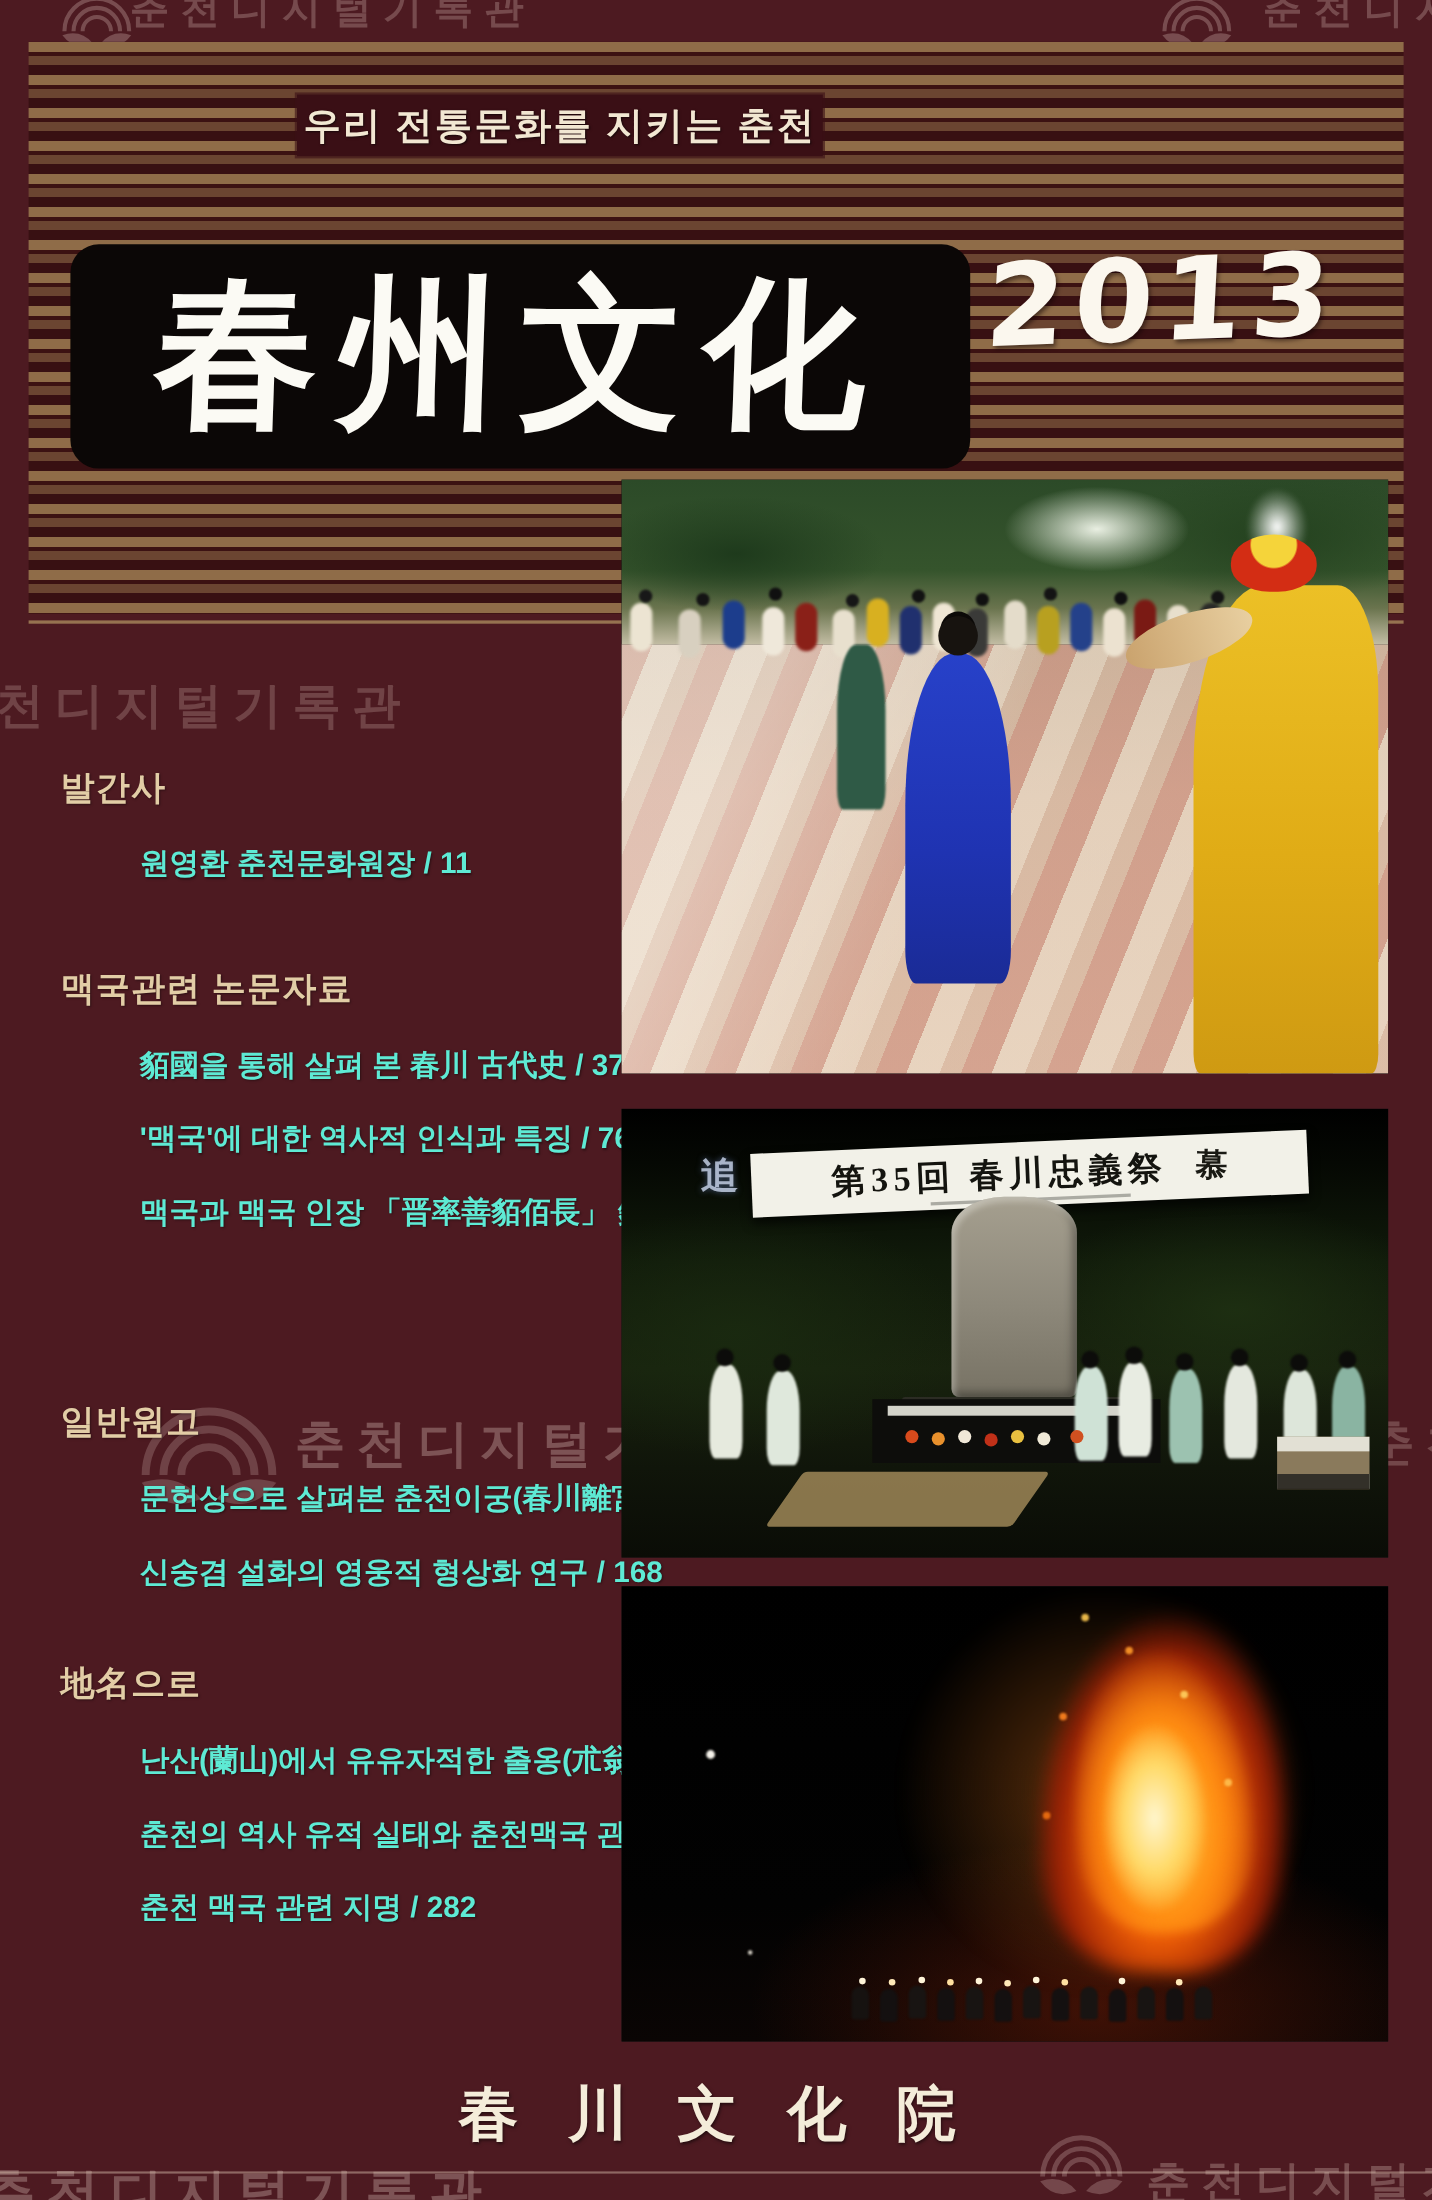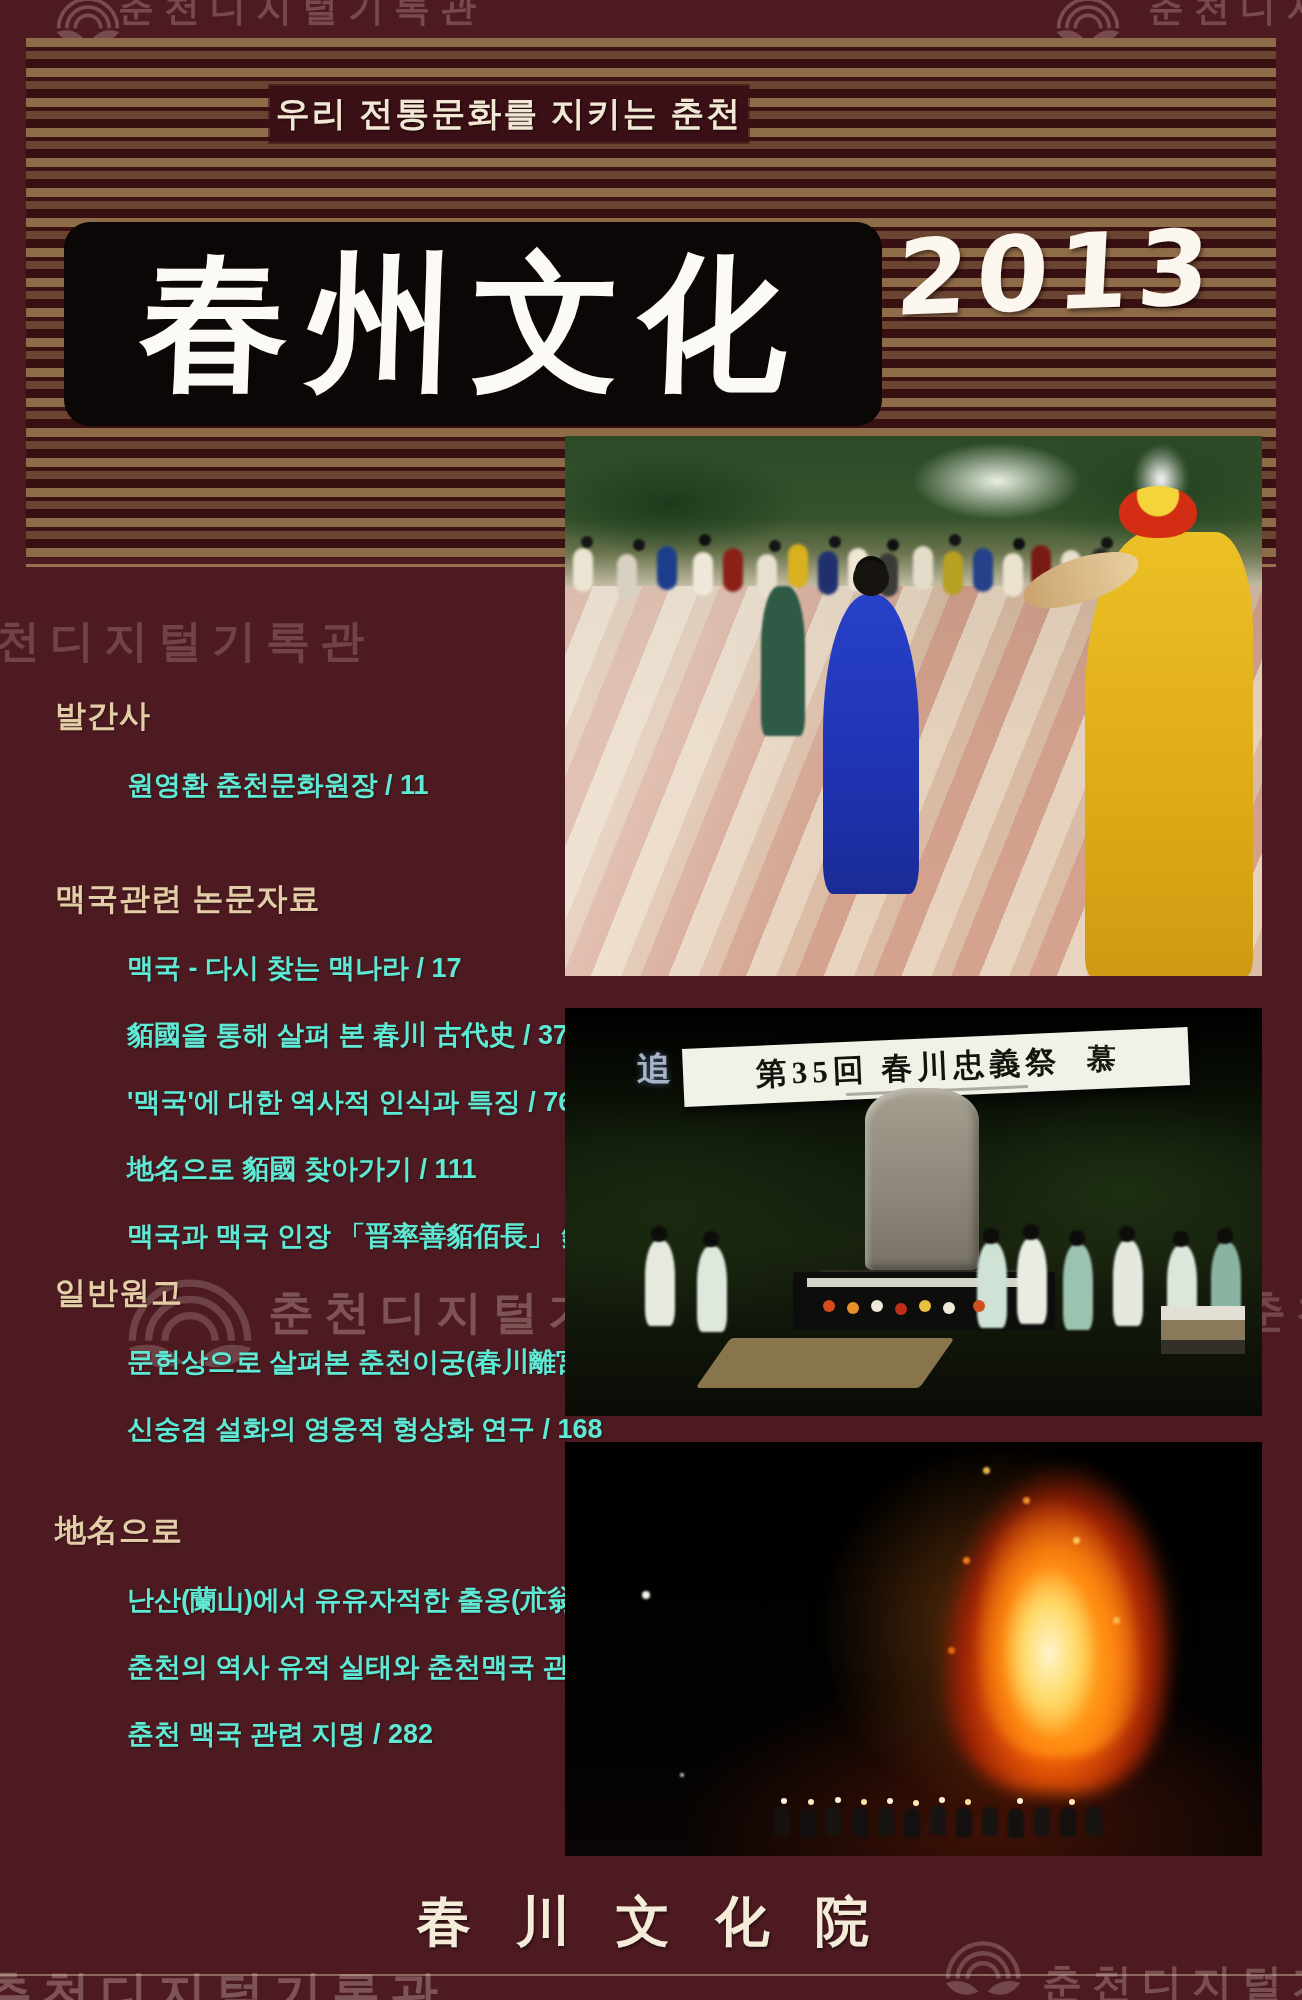--- a/index.html
+++ b/index.html
@@ -269,24 +269,22 @@
   <nav class="toc">
     <section class="toc-sec sec0">
       <h2>발간사</h2>
       <ul>
         <li>원영환 춘천문화원장 / 11</li>
       </ul>
     </section>
     <section class="toc-sec sec1">
       <h2>맥국관련 논문자료</h2>
       <ul>
-        <li>맥국 - 다시 찾는 맥나라 / 17</li>
         <li>貊國을 통해 살펴 본 春川 古代史 / 37</li>
         <li>'맥국'에 대한 역사적 인식과 특징 / 76</li>
-        <li>地名으로 貊國 찾아가기 / 111</li>
         <li>맥국과 맥국 인장 「晋率善貊佰長」 銅印의 검토 / 149</li>
       </ul>
     </section>
     <section class="toc-sec sec2">
       <h2>일반원고</h2>
       <ul>
         <li>문헌상으로 살펴본 춘천이궁(春川離宮) / 163</li>
         <li>신숭겸 설화의 영웅적 형상화 연구 / 168</li>
       </ul>
     </section>

